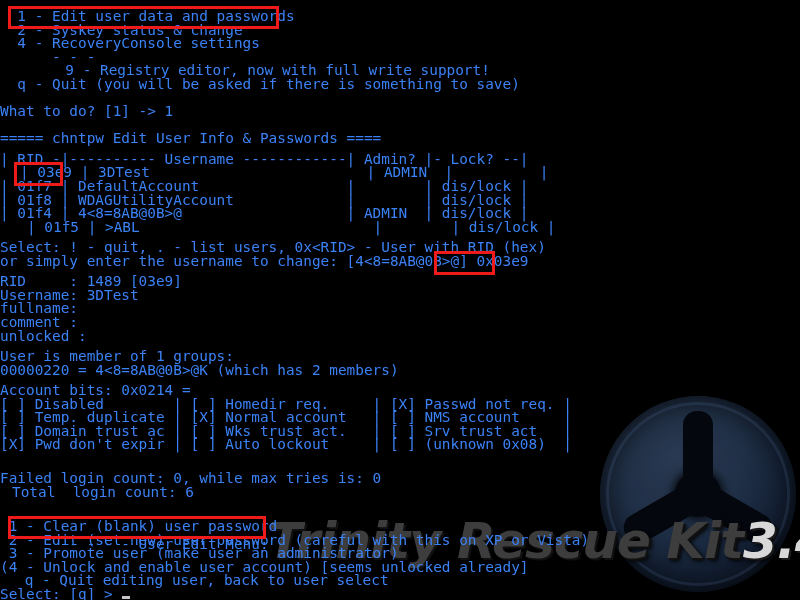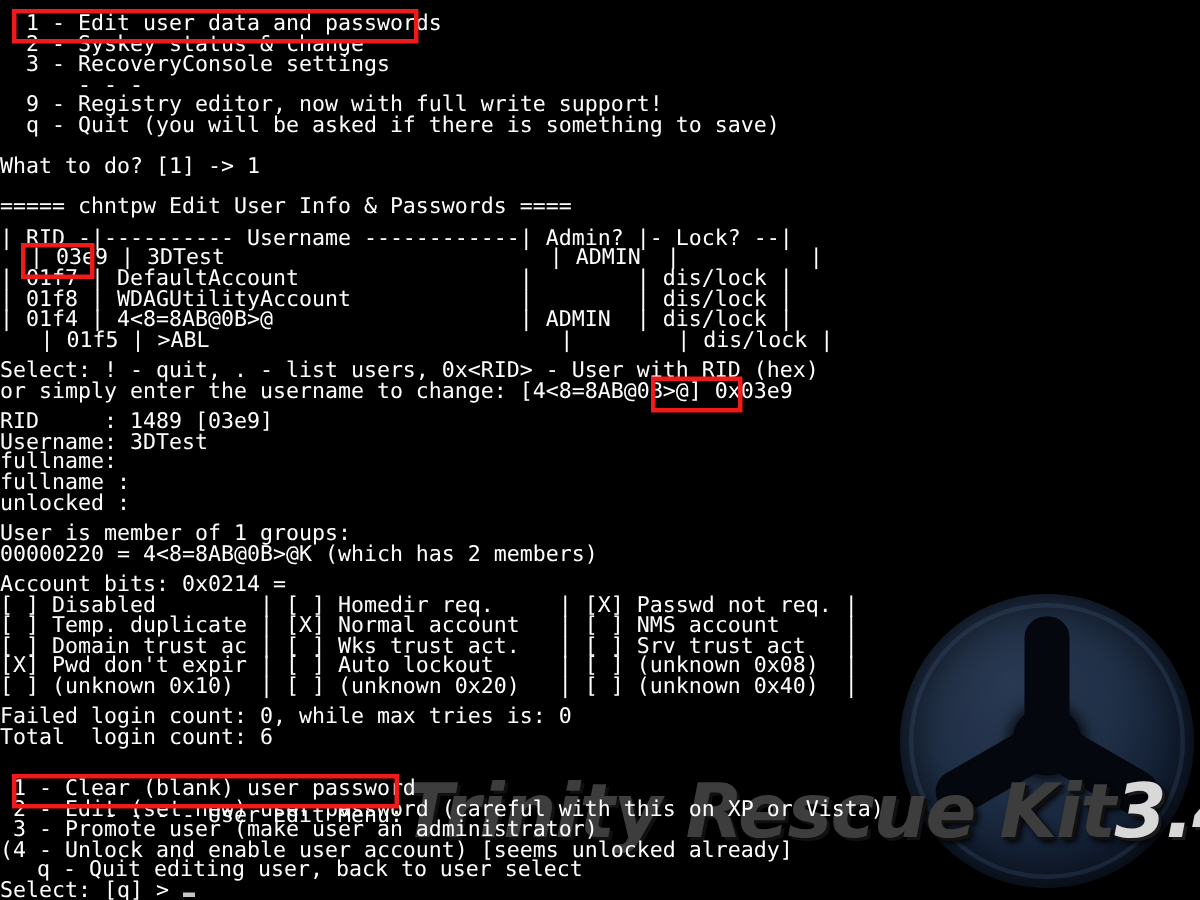--- a/index.html
+++ b/index.html
@@ -91,21 +91,21 @@
     text-shadow:
       2px 2px 0 #1a1a1a,
       3px 3px 5px #000000;
   }
 
   
   .console {
     position: absolute;
     inset: 0;
     z-index: 2;
-    color: #ffffff;
+    color: #3b82f6;
     font-size: 14.4px;
     line-height: 16px;
     white-space: pre;
     pointer-events: none;
   }
   .line {
     position: absolute;
     left: 0;
     white-space: pre;
     letter-spacing: 0px;
@@ -141,23 +141,23 @@
       <div class="tr-spoke s3"></div>
     </div>
     <div class="tr-wordmark"><span>Trinity Rescue Kit</span><span class="ver">3.4</span></div>
   </div>
 
   <div class="console">
 
     
     <div class="line" style="top:8px">  1 - Edit user data and passwords</div>
     <div class="line" style="top: 21.6px;">  2 - Syskey status &amp; change</div>
-    <div class="line" style="top: 35.2px;">  3 - RecoveryConsole settings</div>
+    <div class="line" style="top: 35.2px;">  4 - RecoveryConsole settings</div>
     <div class="line" style="top: 48.8px;">      - - -</div>
-    <div class="line" style="top: 62.4px;">  9 - Registry editor, now with full write support!</div>
+    <div class="line" style="top: 62.4px; padding-left: 48px;">  9 - Registry editor, now with full write support!</div>
     <div class="line" style="top: 76px;">  q - Quit (you will be asked if there is something to save)</div>
     <div class="line" style="top: 103.2px;">What to do? [1] -&gt; 1</div>
 
     
     <div class="line" style="top: 130.4px;">===== chntpw Edit User Info &amp; Passwords ====</div>
 
     
     <div class="line" style="top: 150.8px;">| RID -|---------- Username ------------| Admin? |- Lock? --|</div>
     <div class="line" style="top: 164.4px; padding-left: 20px;">| 03e9 | 3DTest                         | ADMIN  |          |</div>
     <div class="line" style="top: 178px;">| 01f7 | DefaultAccount                 |        | dis/lock |</div>
@@ -166,38 +166,37 @@
     <div class="line" style="top: 218.8px; margin-left: 27px;">| 01f5 | &gt;ABL                           |        | dis/lock |</div>
 
     
     <div class="line" style="top: 239.2px;">Select: ! - quit, . - list users, 0x&lt;RID&gt; - User with RID (hex)</div>
     <div class="line" style="top: 252.8px;">or simply enter the username to change: [4&lt;8=8AB@0B&gt;@] 0x03e9</div>
 
     
     <div class="line" style="top: 273.2px;">RID     : 1489 [03e9]</div>
     <div class="line" style="top: 286.8px;">Username: 3DTest</div>
     <div class="line" style="top: 300.4px;">fullname:</div>
-    <div class="line" style="top: 314px;">fullname :</div>
+    <div class="line" style="top: 314px;">comment :</div>
     <div class="line" style="top: 327.6px;">unlocked :</div>
 
     
     <div class="line" style="top: 348px;">User is member of 1 groups:</div>
     <div class="line" style="top: 361.6px;">00000220 = 4&lt;8=8AB@0B&gt;@K (which has 2 members)</div>
 
     
     <div class="line" style="top: 382px; text-align: right;">Account bits: 0x0214 =</div>
     <div class="line" style="top: 395.6px;">[ ] Disabled        | [ ] Homedir req.     | [X] Passwd not req. |</div>
     <div class="line" style="top: 422.8px;">[ ] Domain trust ac | [ ] Wks trust act.   | [ ] Srv trust act   |</div>
     <div class="line" style="top: 409.2px;">[ ] Temp. duplicate | [X] Normal account   | [ ] NMS account     |</div>
     <div class="line" style="top: 436.4px;">[X] Pwd don't expir | [ ] Auto lockout     | [ ] (unknown 0x08)  |</div>
-    <div class="line" style="top: 450px;">[ ] (unknown 0x10)  | [ ] (unknown 0x20)   | [ ] (unknown 0x40)  |</div>
 
     
     <div class="line" style="top: 470.4px;">Failed login count: 0, while max tries is: 0</div>
-    <div class="line" style="top: 484px;">Total  login count: 6</div>
+    <div class="line" style="top: 484px; padding-left: 12px;">Total  login count: 6</div>
 
     
     <div class="line" style="top: 504.4px; margin-top: 32px;">        - - - - User Edit Menu:</div>
     <div class="line" style="top: 518px;"> 1 - Clear (blank) user password</div>
     <div class="line" style="top: 531.6px;"> 2 - Edit (set new) user password (careful with this on XP or Vista)</div>
     <div class="line" style="top: 545.2px;"> 3 - Promote user (make user an administrator)</div>
     <div class="line" style="top: 558.8px; text-align: right;">(4 - Unlock and enable user account) [seems unlocked already]</div>
     <div class="line" style="top: 572.4px; padding-left: 16px;"> q - Quit editing user, back to user select</div>
     <div class="line" style="top: 586px;"><span>Select: [q] &gt; </span><span class="cursor"></span></div>
   </div>

